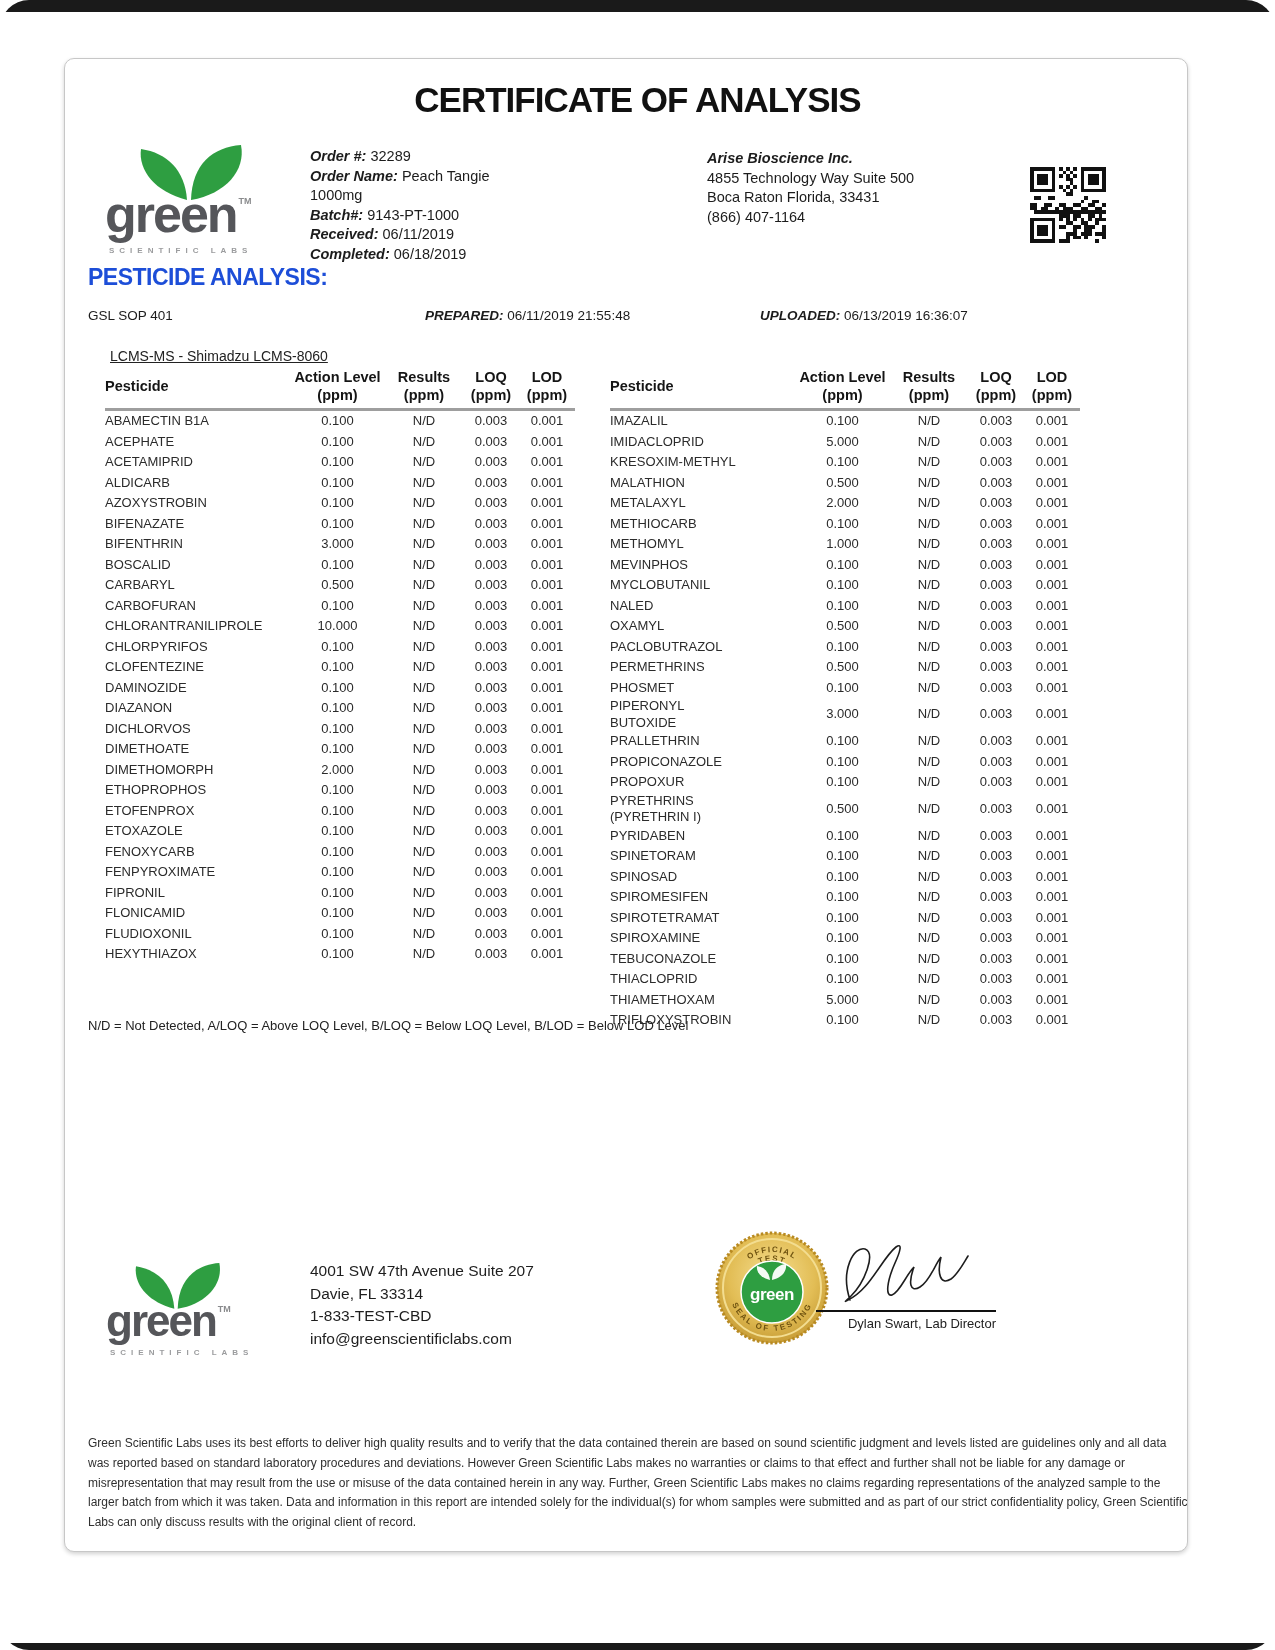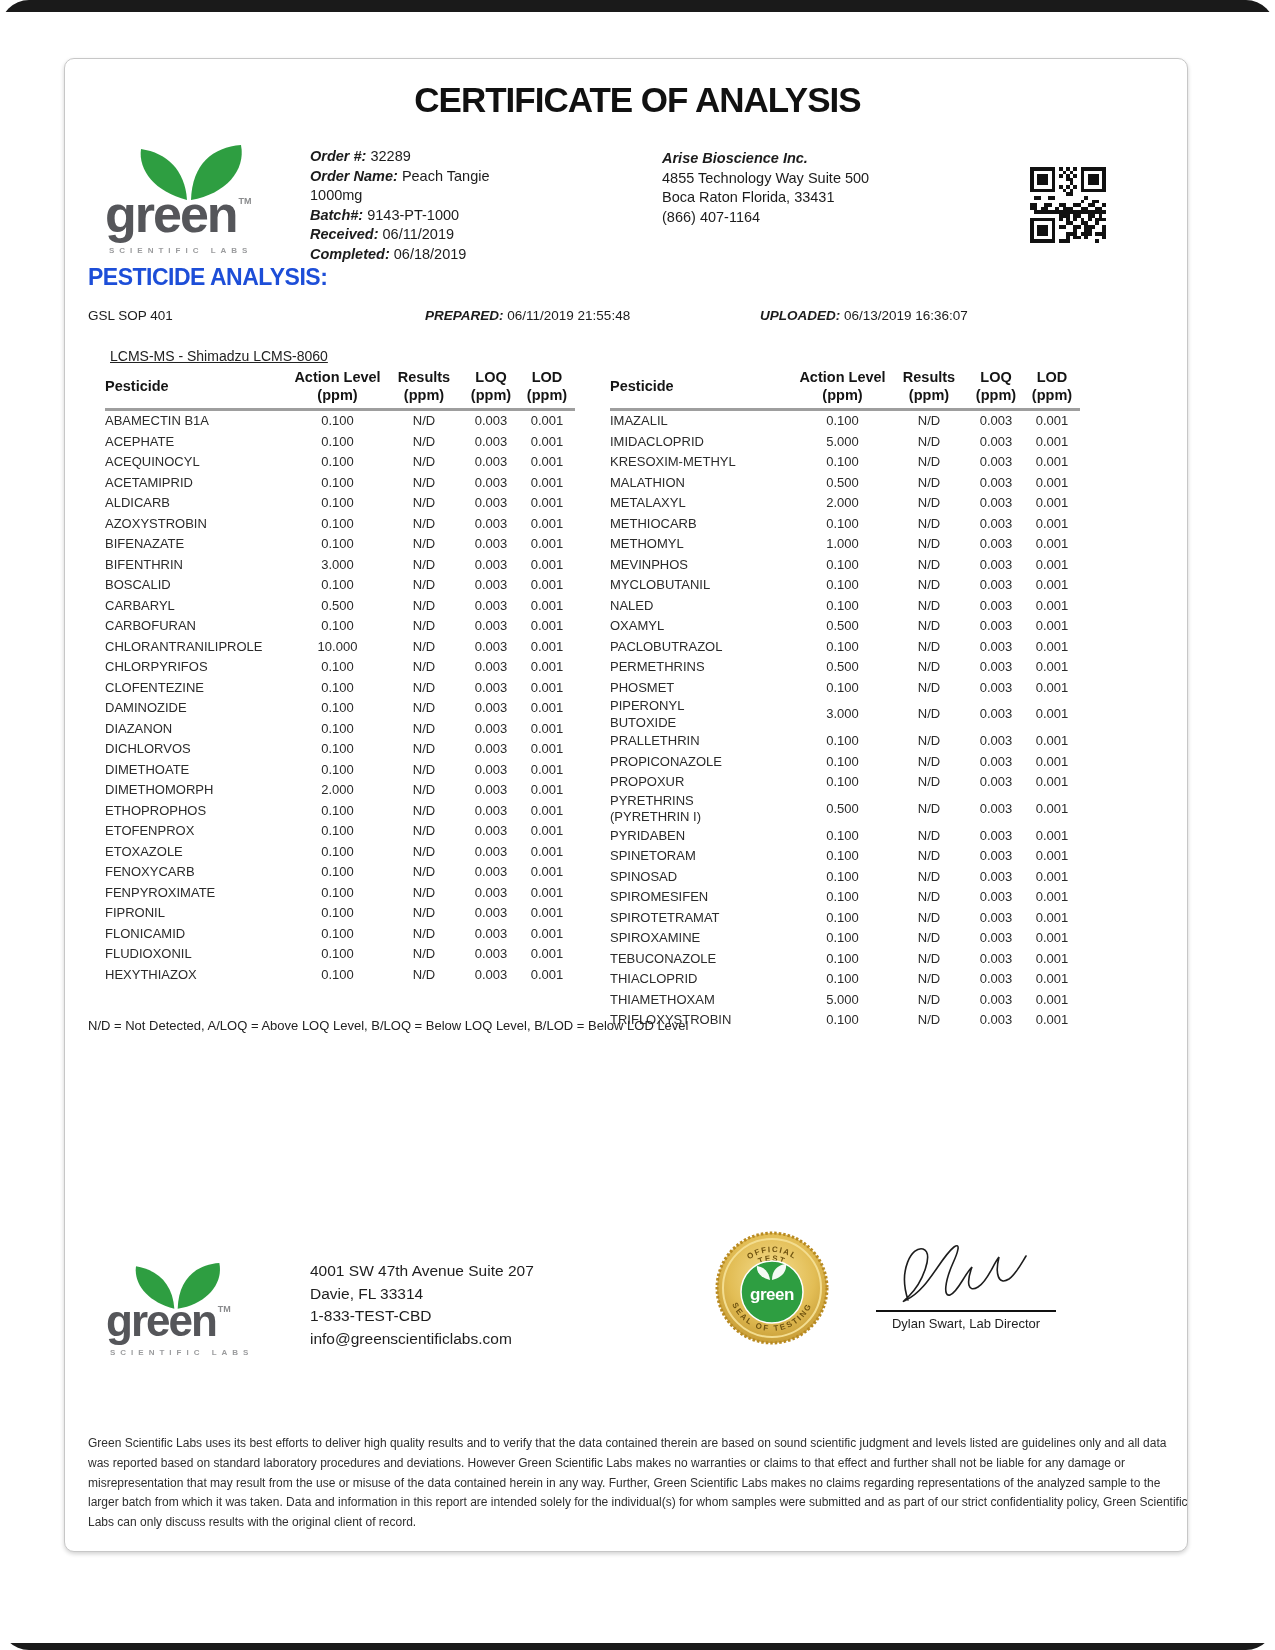--- a/index.html
+++ b/index.html
@@ -43,21 +43,21 @@
   table.tbl td{font-size:13px;color:#2b2b2b;text-align:center;height:20.5px;padding:0;line-height:16.5px;}
   table.tbl td.name{text-align:left;white-space:pre-line;}
   .tbl-left{left:105px;}
   .tbl-right{left:610px;}
   col.c-name{width:185px;} col.c-al{width:95px;} col.c-res{width:78px;} col.c-loq{width:56px;} col.c-lod{width:56px;}
 
   .footnote{position:absolute;left:88px;top:1018px;font-size:13px;color:#222;}
 
   .footer-address{position:absolute;left:310px;top:1260px;font-size:15.5px;line-height:22.5px;color:#1e1e1e;}
   .seal{position:absolute;left:714px;top:1230px;}
-  .sig{position:absolute;left:876px;top:1236px;width:180px;text-align:center;}
+  .sig{position:absolute;left:816px;top:1236px;width:180px;text-align:right;}
   .sig-line{border-top:2px solid #111;margin-top:-6px;}
   .sig-name{font-size:13px;color:#222;margin-top:4px;}
 
   .disclaimer{position:absolute;left:88px;top:1434px;width:1100px;font-size:12px;line-height:19.8px;color:#303030;}
 </style>
 </head>
 <body>
 
 <div class="page">
   <div class="bar-top"></div>
@@ -79,21 +79,21 @@
 
   <div class="abs info-block" style="left:310px;top:147px;">
     <div><span class="b">Order #:</span> <span>32289</span></div>
     <div><span class="b">Order Name:</span> <span>Peach Tangie</span></div>
     <div>1000mg</div>
     <div><span class="b">Batch#:</span> <span>9143-PT-1000</span></div>
     <div><span class="b">Received:</span> <span>06/11/2019</span></div>
     <div><span class="b">Completed:</span> <span>06/18/2019</span></div>
   </div>
 
-  <div class="abs client-block" style="left:662px;top:149px;">
+  <div class="abs client-block" style="left:707px;top:149px;">
     <div class="b">Arise Bioscience Inc.</div>
     <div>4855 Technology Way Suite 500</div>
     <div>Boca Raton Florida, 33431</div>
     <div>(866) 407-1164</div>
   </div>
 
   <div class="qr"><svg viewBox="0 0 21 21" width="76" height="76" shape-rendering="crispEdges" fill="#111">
         <rect x="8" y="0" width="1" height="1"></rect>
         <rect x="10" y="0" width="1" height="1"></rect>
         <rect x="12" y="0" width="1" height="1"></rect>
@@ -274,27 +274,20 @@
           <td>0.001</td>
         </tr>
         <tr>
           <td class="name">ACEPHATE</td>
           <td>0.100</td>
           <td>N/D</td>
           <td>0.003</td>
           <td>0.001</td>
         </tr>
         <tr>
-          <td class="name">ACEQUINOCYL</td>
-          <td>0.100</td>
-          <td>N/D</td>
-          <td>0.003</td>
-          <td>0.001</td>
-        </tr>
-        <tr>
           <td class="name">ACETAMIPRID</td>
           <td>0.100</td>
           <td>N/D</td>
           <td>0.003</td>
           <td>0.001</td>
         </tr>
         <tr>
           <td class="name">ALDICARB</td>
           <td>0.100</td>
           <td>N/D</td>

